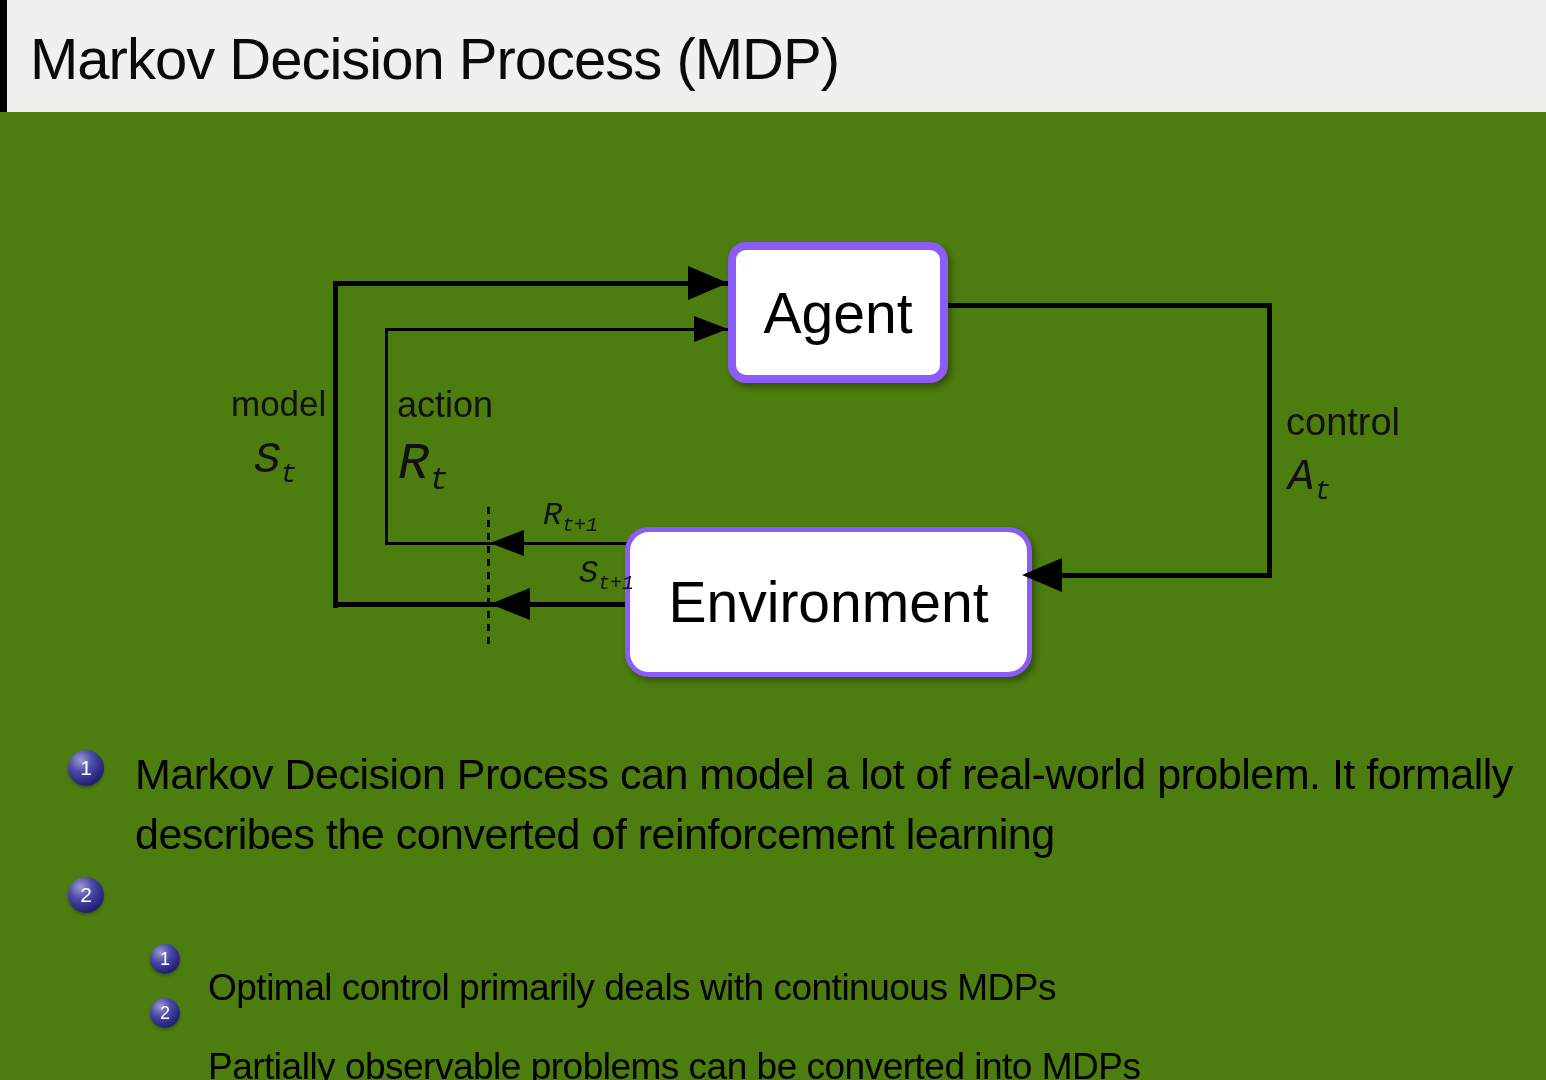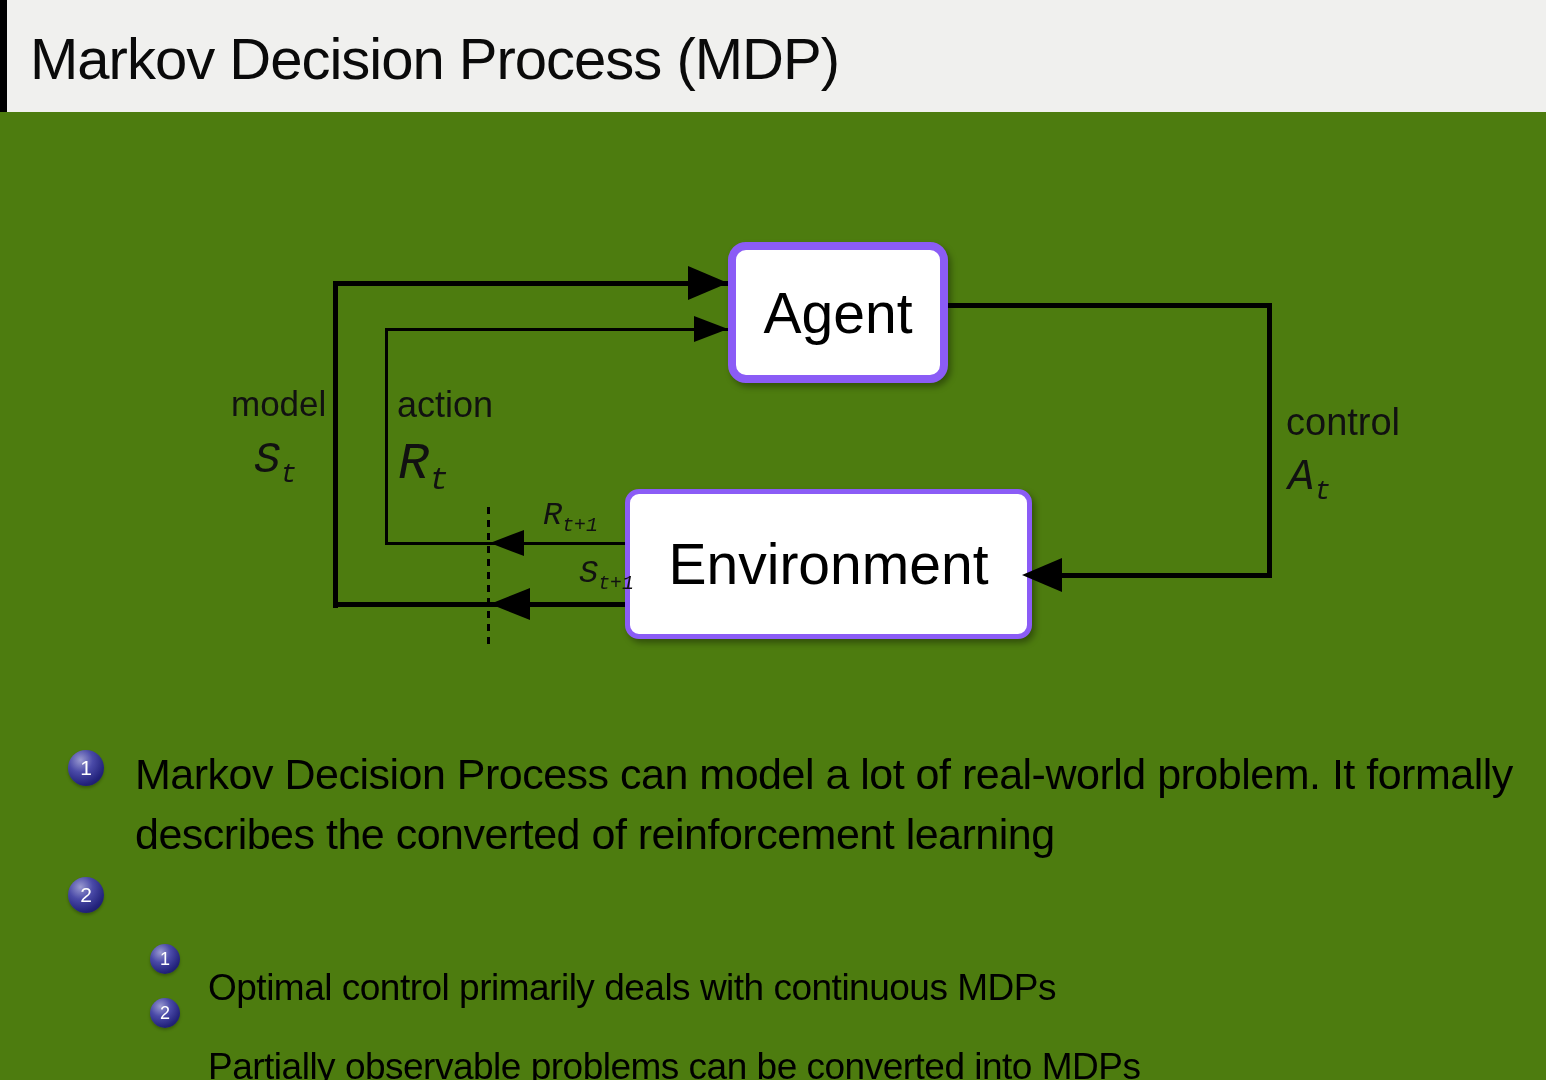--- a/index.html
+++ b/index.html
@@ -12,21 +12,21 @@
   .title{position:absolute;left:30px;top:0;height:112px;line-height:118px;
          font-size:58px;letter-spacing:-1px;color:#0a0a0a;white-space:nowrap;}
 
   
   .diagram{position:absolute;left:0;top:112px;width:1546px;height:580px;}
   .dline{position:absolute;background:#000;z-index:1;}
   .box{position:absolute;background:#fff;border:8px solid #8b5cf6;border-radius:18px;
        display:flex;align-items:center;justify-content:center;z-index:2;
        box-shadow:3px 4px 6px rgba(0,0,0,0.35);font-size:57px;}
   .box-agent{left:728px;top:130px;width:204px;height:125px;}
-  .box-env{left:625px;top:377px;width:397px;height:140px;border-width:5px;border-radius:14px;}
+  .box-env{left:625px;top:415px;width:397px;height:140px;border-width:5px;border-radius:24px;}
 
   
   .l-state-top{left:333px;top:169px;width:395px;height:5px;}
   .l-reward-top{left:385px;top:216px;width:343px;height:3px;}
   .l-state-v{left:333px;top:169px;width:5px;height:327px;}
   .l-reward-v{left:385px;top:216px;width:3px;height:217px;}
   .l-reward-bot{left:385px;top:430px;width:243px;height:3px;}
   .l-state-bot{left:333px;top:490px;width:295px;height:5px;}
   .l-action-top{left:932px;top:191px;width:340px;height:5px;}
   .l-action-v{left:1267px;top:191px;width:5px;height:275px;}

